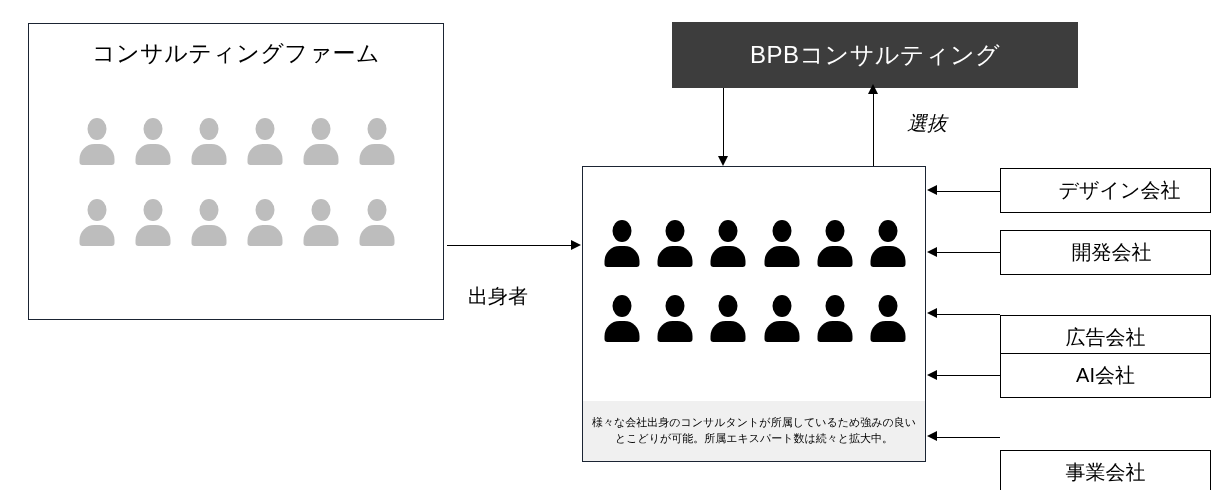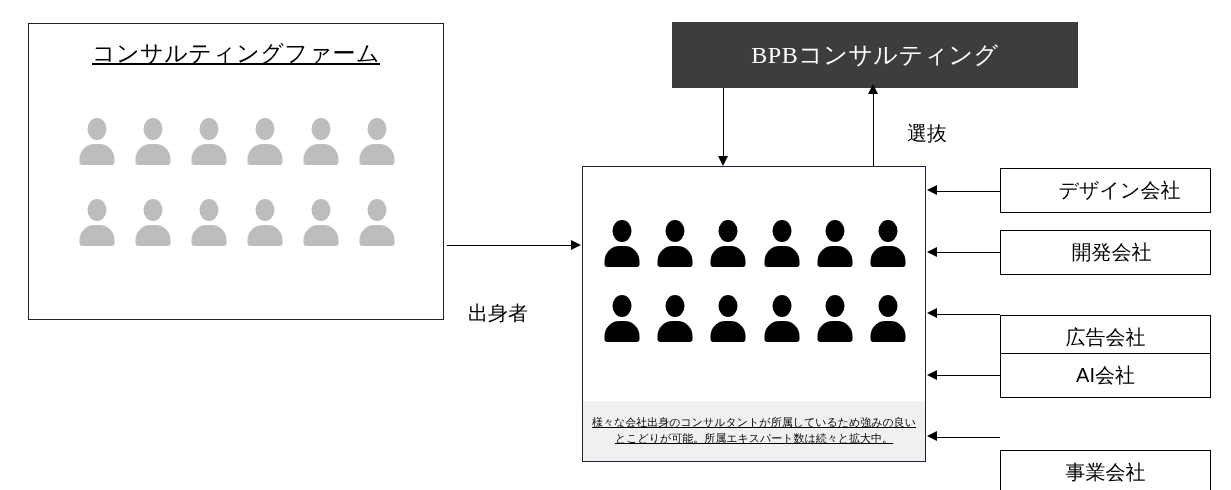--- a/index.html
+++ b/index.html
@@ -26,21 +26,20 @@
     background: #ffffff;
     border: 1.3px solid #1b2433;
   }
   .box-title {
     position: absolute;
     left: 0;
     right: 0;
     text-align: center;
     color: #000000;
     white-space: nowrap;
-    text-decoration: underline;
   }
 
   
   #firm-box {
     left: 28px;
     top: 23px;
     width: 416px;
     height: 297px;
   }
   #firm-title {
@@ -59,21 +58,20 @@
     background: #3d3d3d;
     display: flex;
     align-items: center;
     justify-content: center;
   }
   #bpb-consulting-label {
     color: #ffffff;
     font-size: 24px;
     letter-spacing: 0.5px;
     white-space: nowrap;
-    font-family: Liberation Serif, serif;
   }
 
   
   #network-box {
     left: 582px;
     top: 166px;
     width: 344px;
     height: 296px;
   }
   #network-title {
@@ -85,21 +83,20 @@
     left: 0;
     right: 0;
     bottom: 0;
     height: 60px;
     background: #f0f0f0;
     display: flex;
     align-items: center;
     justify-content: center;
     padding: 0 8px;
     box-sizing: border-box;
-    text-decoration: underline;
   }
   #network-caption-text {
     font-size: 11px;
     line-height: 1.45;
     text-align: center;
     color: #000000;
   }
 
   
   .people-grid {
@@ -204,23 +201,23 @@
   }
 
   .edge-label {
     position: absolute;
     font-size: 20px;
     color: #000000;
     white-space: nowrap;
     line-height: 1.3;
     text-align: center;
   }
-  #label-origin { left: 468px; top: 300px; }
+  #label-origin { left: 468px; top: 283px; }
   #label-quality { left: 728px; top: 95px; }
-  #label-selection { left: 907px; top: 120px; }
+  #label-selection { left: 907px; top: 110px; font-style: italic; }
 </style>
 </head>
 <body>
 
 <div id="canvas">
 
   <div class="box" id="firm-box">
     <div class="box-title" id="firm-title">コンサルティングファーム</div>
     <div class="people-grid" id="firm-people">
         <div class="person gray">

